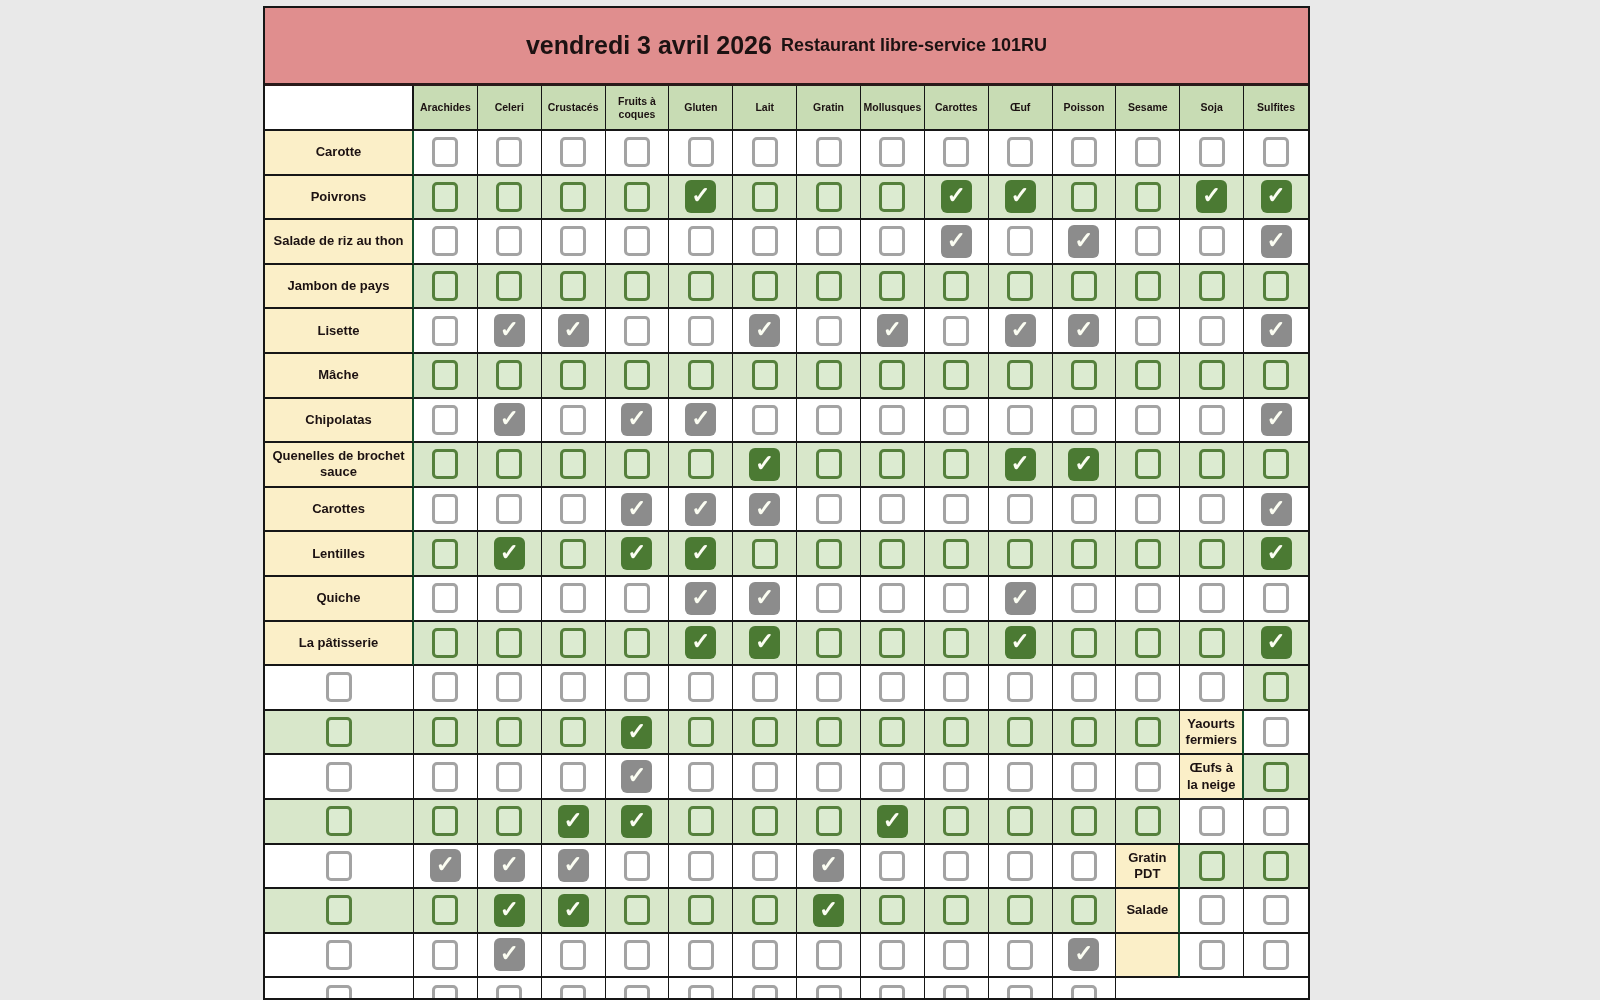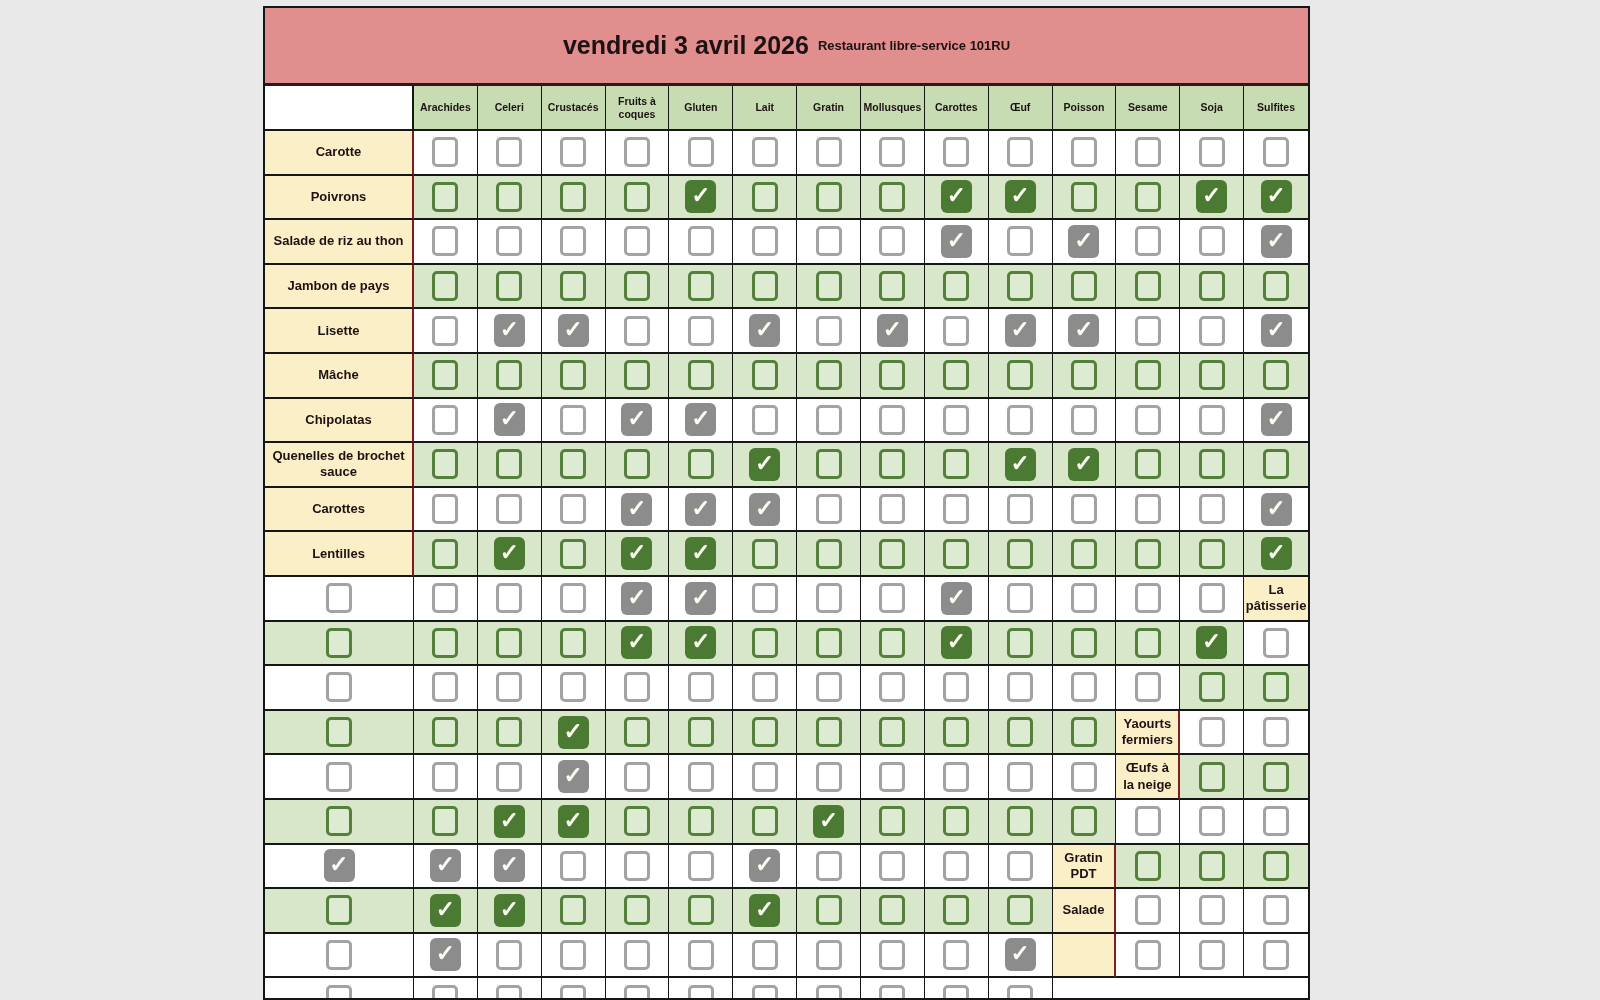--- a/index.html
+++ b/index.html
@@ -18,21 +18,21 @@
     overflow:hidden;
   }
   .title-block {
     height:78px;
     border-bottom:3px solid #2a1a1a;
     display:flex; flex-direction:row; align-items:center; justify-content:center;
     gap:9px;
     background:var(--title-bg,#e08e8e);
   }
   .title    { font-size:25px; font-weight:bold; }
-  .subtitle { font-size:13px; font-weight:bold; }
+  .subtitle { font-size:18px; font-weight:bold; }
   .grid {
     display:grid;
     grid-template-columns:149px repeat(14, 1fr);
     grid-auto-rows:44.6px;
     grid-template-rows:45px;
   }
   .cell {
     border-right:1px solid #161616;
     border-bottom:2px solid #161616;
     display:flex; align-items:center; justify-content:center;
@@ -42,21 +42,21 @@
   .corner { background:#ffffff; border-right:2px solid #161616; }
   .head {
     background:var(--head-bg,#c8dcb4);
     font-size:10.5px; font-weight:bold; text-align:center; line-height:1.15;
     padding:2px 1px;
   }
   .label {
     background:var(--label-bg,#fbefc8);
     font-size:13px; font-weight:bold; text-align:center; line-height:1.25;
     padding:2px 4px;
-    border-right:2px solid #7f1d1d;
+    border-right:2px solid #14532d;
   }
   .row-green { background:var(--green-row-bg,#d8e7ca); }
   .row-white { background:#ffffff; }
   .checkbox { border-radius:5px; flex:none; }
   .checkbox.empty  { width:26px; height:30px; border-style:solid; border-width:3.5px; }
   .checkbox.empty.white { border-color:var(--white-box-border,#a3a3a3); background:#ffffff; }
   .checkbox.empty.green { border-color:var(--green-box-border,#55803c); background:var(--green-box-inner,#dcebd1); }
   .checkbox.checked {
     width:31px; height:33px; border-radius:6px;
     display:flex; align-items:center; justify-content:center;
@@ -575,20 +575,21 @@
         <div class="checkbox empty green"></div>
       </div>
       <div class="cell row-green">
         <div class="checkbox empty green"></div>
       </div>
       <div class="cell row-green">
         <div class="checkbox checked green">
           <div class="check-icon">✓</div>
         </div>
       </div>
+      <div class="cell label">Quiche</div>
       <div class="cell row-white">
         <div class="checkbox empty white"></div>
       </div>
       <div class="cell row-white">
         <div class="checkbox empty white"></div>
       </div>
       <div class="cell row-white">
         <div class="checkbox empty white"></div>
       </div>
       <div class="cell row-white">

